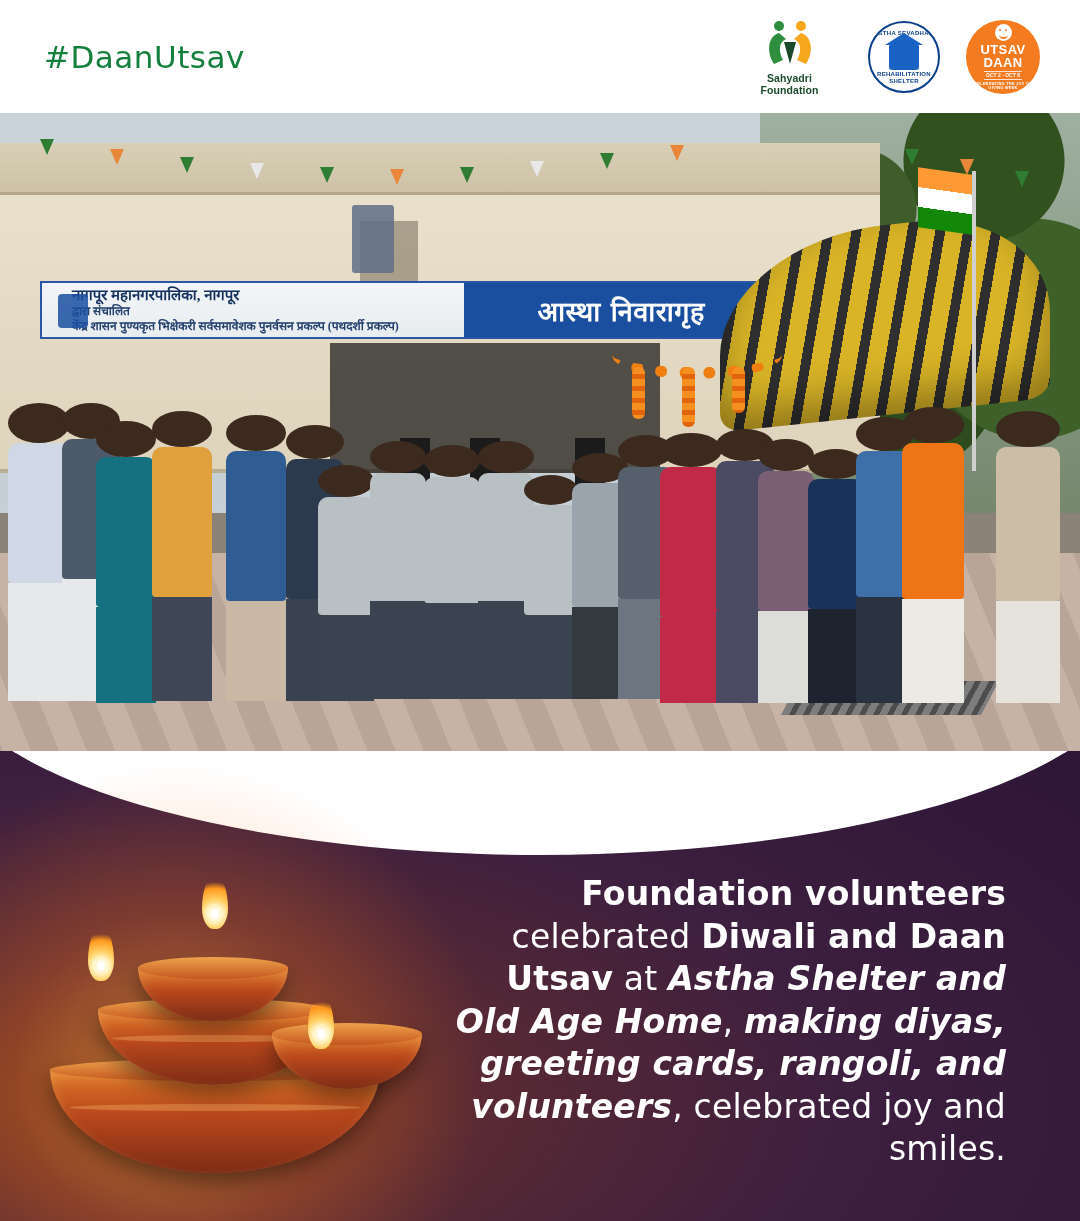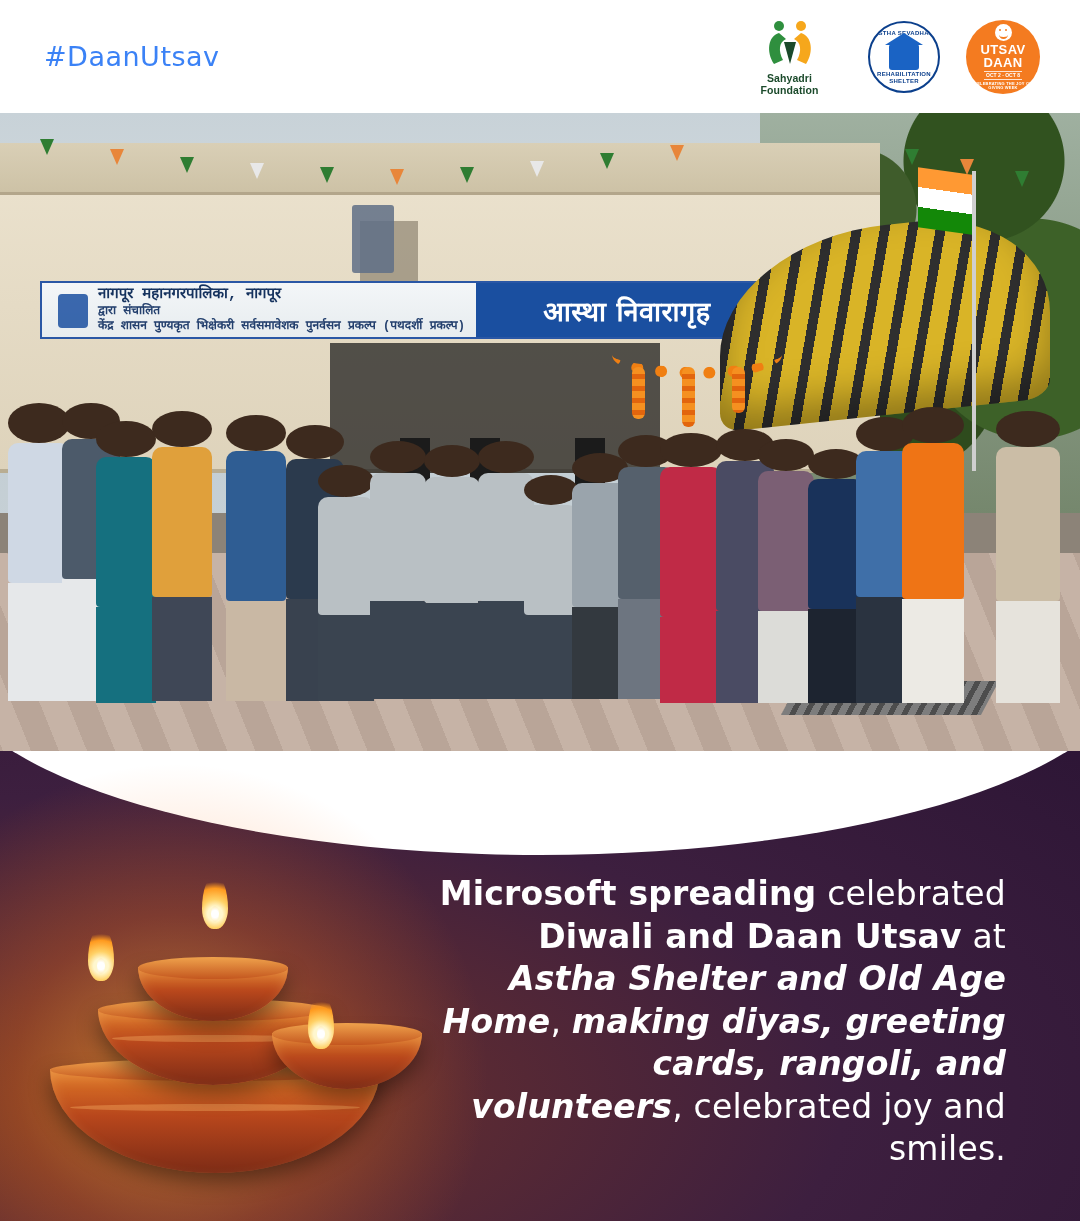--- a/index.html
+++ b/index.html
@@ -18,23 +18,23 @@
 
   
   .header {
     position: absolute; top: 0; left: 0;
     width: 1080px; height: 113px;
     background: #ffffff;
     display: flex; align-items: center; justify-content: space-between;
     padding: 0 40px 0 44px;
   }
   .hashtag {
-    font-size: 27px;
+    font-size: 31px;
     font-weight: 500;
-    color: #3b82f6;
+    color: #15803d;
     letter-spacing: 0.5px;
     font-family: "DejaVu Sans", sans-serif;
   }
   .logos { display: flex; align-items: center; gap: 26px; }
 
   .logo-sahyadri { width: 105px; text-align: center; }
   .logo-sahyadri .mark { height: 52px; position: relative; }
   .logo-sahyadri .mark svg { display:block; margin:0 auto; }
   .logo-sahyadri .name {
     font-size: 10.5px; font-weight: 700; color: #1b4a2b; margin-top: 2px;
@@ -126,22 +126,22 @@
     background:#5f6f86; border-radius: 3px; opacity:.85;
   }
   
   .banner {
     position:absolute; top: 168px; left: 40px; width: 740px; height: 58px;
     background: linear-gradient(#f3f6f8, #e7ecef);
     border: 2px solid #2a57a5;
     display:flex; align-items:center;
   }
   .banner .left {
-    flex: 1.25; font-family: Liberation Mono, monospace;
-    font-size: 15px; font-weight: 700; color: #15325e; padding-left: 56px; line-height: 1.25;
+    flex: 1.25; font-family: Liberation Serif, serif;
+    font-size: 15px; font-weight: 700; color: #15325e; padding-left: 30px; line-height: 1.25;
   }
   .banner .left .sub { font-size: 12px; font-weight: 600; color:#24406e; }
   .banner .right {
     flex: 1; height: 100%; background:#1a4fa0; color:#fff;
     display:flex; align-items:center; justify-content:center;
     font-family:"DejaVu Sans", sans-serif; font-size: 27px; font-weight: 800;
     letter-spacing: .5px;
   }
   .banner .emblem { position:absolute; left: 16px; top: 11px; width: 30px; height: 34px;
     background:#1a4fa0; border-radius: 4px; opacity:.85; }
@@ -496,18 +496,18 @@
         </div>
       <div class="diya side">
           <div class="rim"></div>
         </div>
       <div class="flame f1"></div>
       <div class="flame f2"></div>
       <div class="flame f3"></div>
     </div>
 
     <div class="caption">
-      <b>Microsoft spreading</b>
+      <b>Foundation volunteers</b>
       <span>celebrated </span><b>Diwali and Daan Utsav</b><span> at </span><i>Astha Shelter and Old Age Home</i><span>, </span><span class="bi">making diyas, greeting cards, rangoli, and volunteers</span><span>, celebrated joy and smiles.</span>
     </div>
   </div>
 
 </div>
 
 </body></html>

